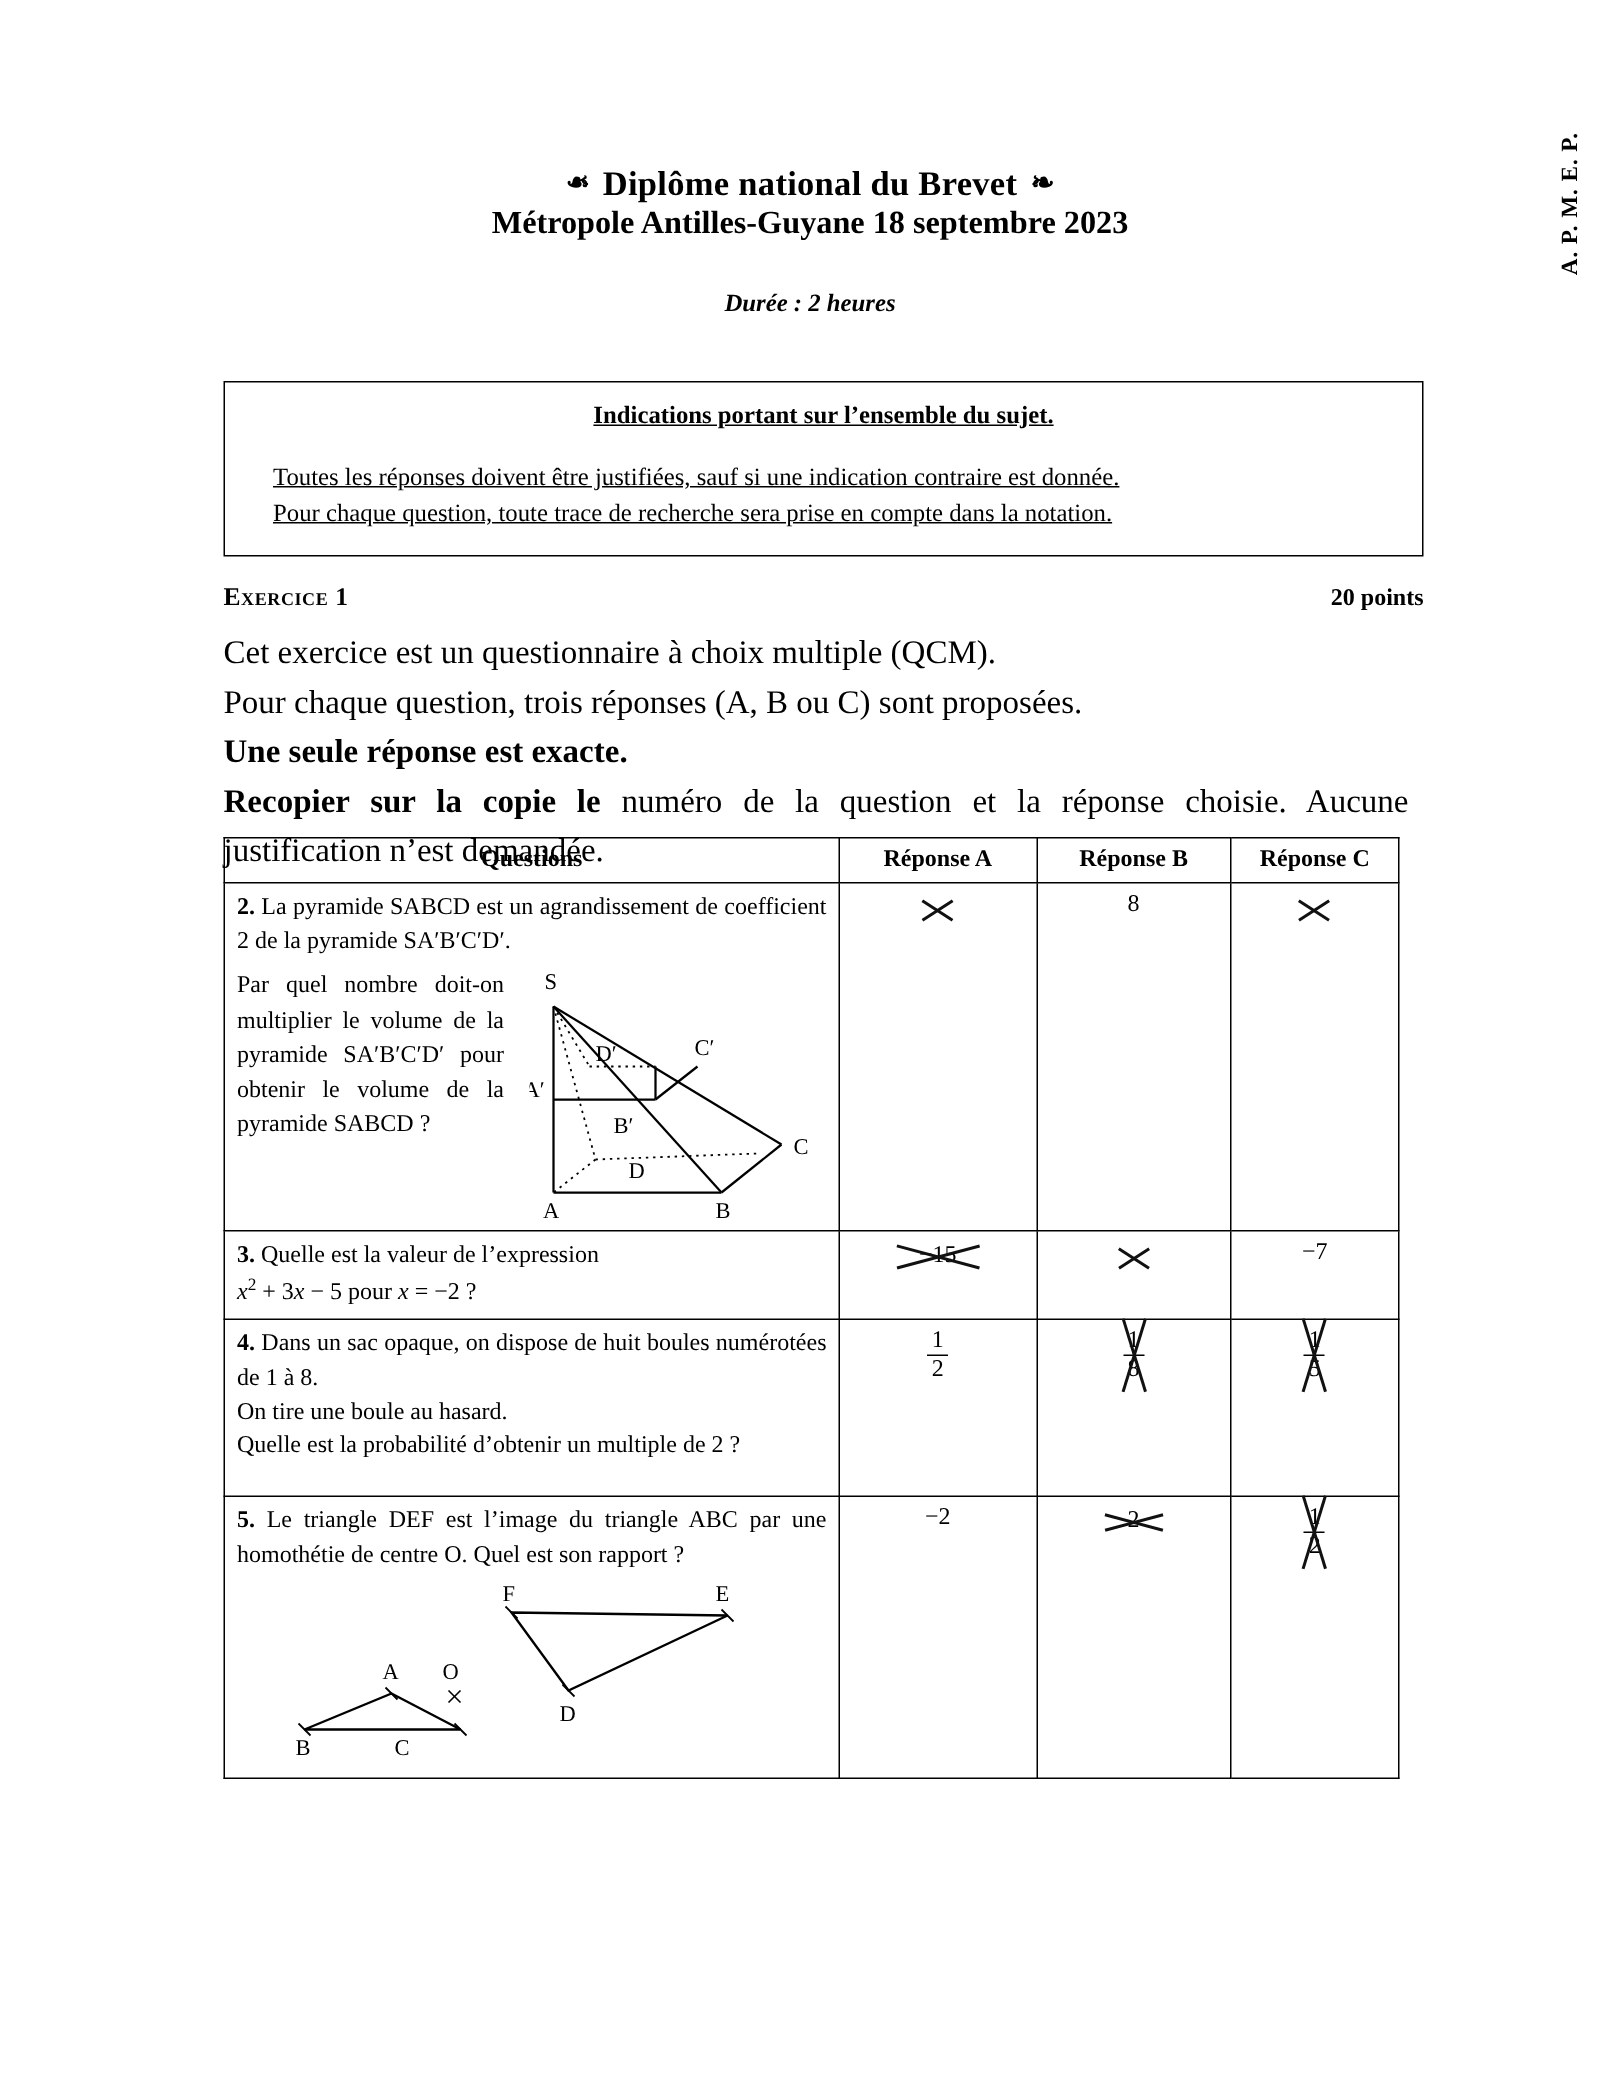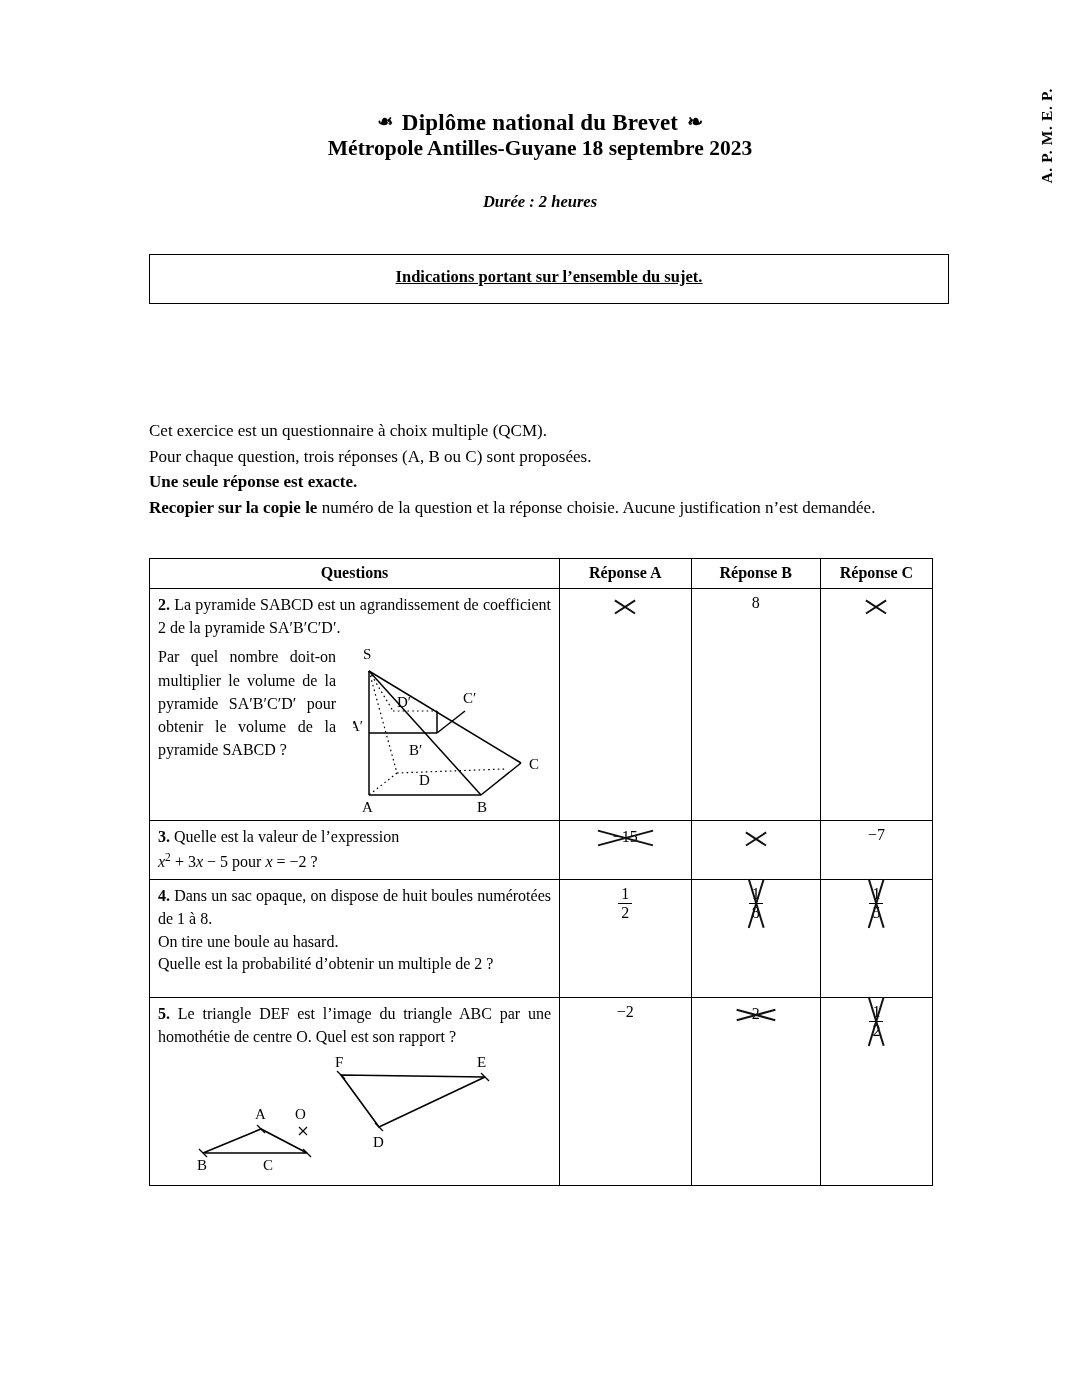--- a/index.html
+++ b/index.html
@@ -110,21 +110,21 @@
     font-size: 16px;
     font-weight: bold;
   }
 
   
   .intro {
     position: absolute;
     left: 149px;
     top: 418px;
     width: 790px;
-    font-size: 17px;
+    font-size: 22px;
     line-height: 1.5;
   }
   .intro .b { font-weight: bold; }
   .intro p { margin: 0; }
   .intro .justified {
     text-align: justify;
   }
 
   
   .qcm {
@@ -251,22 +251,30 @@
   <div class="hdr">
     <div class="hdr-line1">
       <span class="orn left">❧</span><span>Diplôme national du Brevet</span><span class="orn">❧</span>
     </div>
     <div class="hdr-line2">Métropole Antilles-Guyane 18 septembre 2023</div>
     <div class="hdr-duree">Durée : 2 heures</div>
   </div>
 
   <div class="indic">
     <div class="indic-title">Indications portant sur l’ensemble du sujet.</div>
+    <div class="indic-body">
+      <div>Toutes les réponses doivent être justifiées, sauf si une indication contraire est donnée.</div>
+      <div>Pour chaque question, toute trace de recherche sera prise en compte dans la notation.</div>
+    </div>
   </div>
 
+  <div class="ex-head">
+    <div class="ex-title">Exercice 1</div>
+    <div class="ex-points">20 points</div>
+  </div>
 
   <div class="intro">
     <p>Cet exercice est un questionnaire à choix multiple (QCM).</p>
     <p>Pour chaque question, trois réponses (A, B ou C) sont proposées.</p>
     <p class="b">Une seule réponse est exacte.</p>
     <p class="justified"><span class="b">Recopier sur la copie le</span><span> numéro de la question et la réponse choisie. Aucune justification n’est demandée.</span></p>
   </div>
 
   <table class="qcm">
     <thead>

